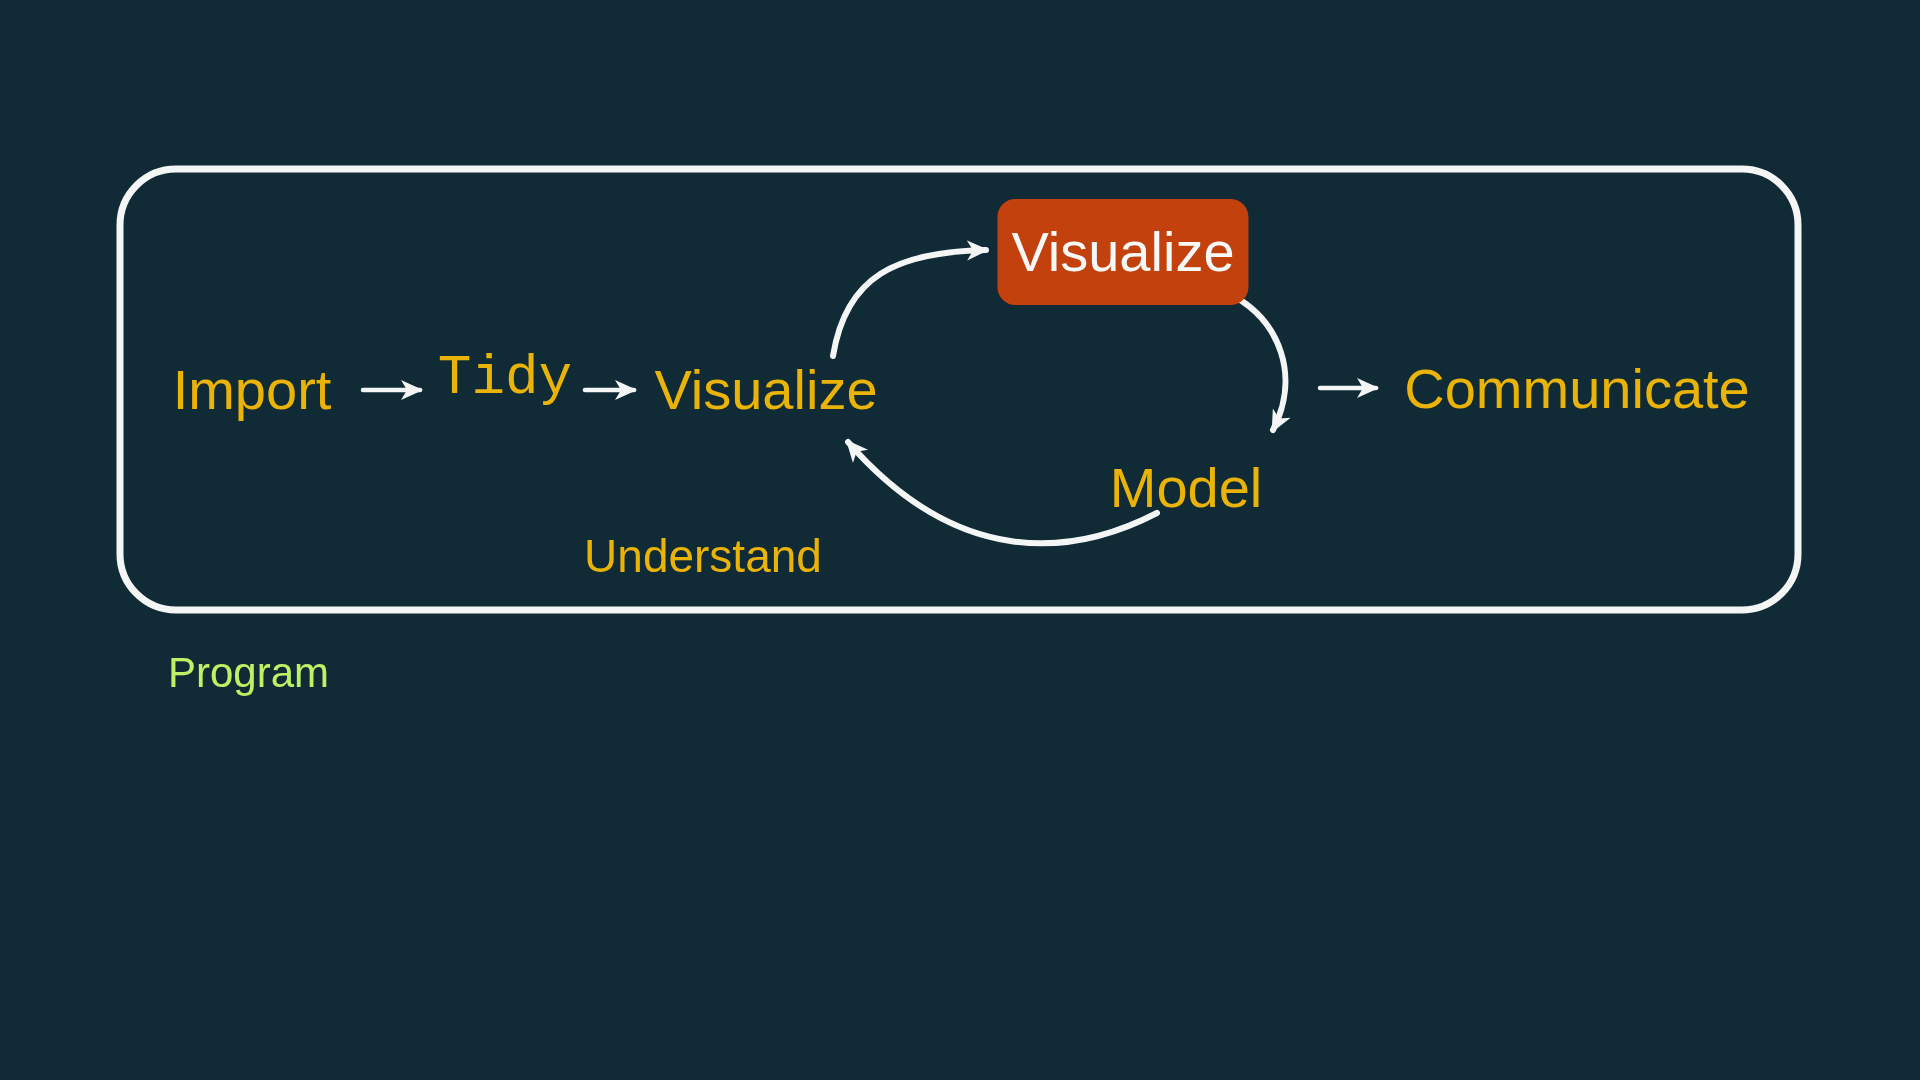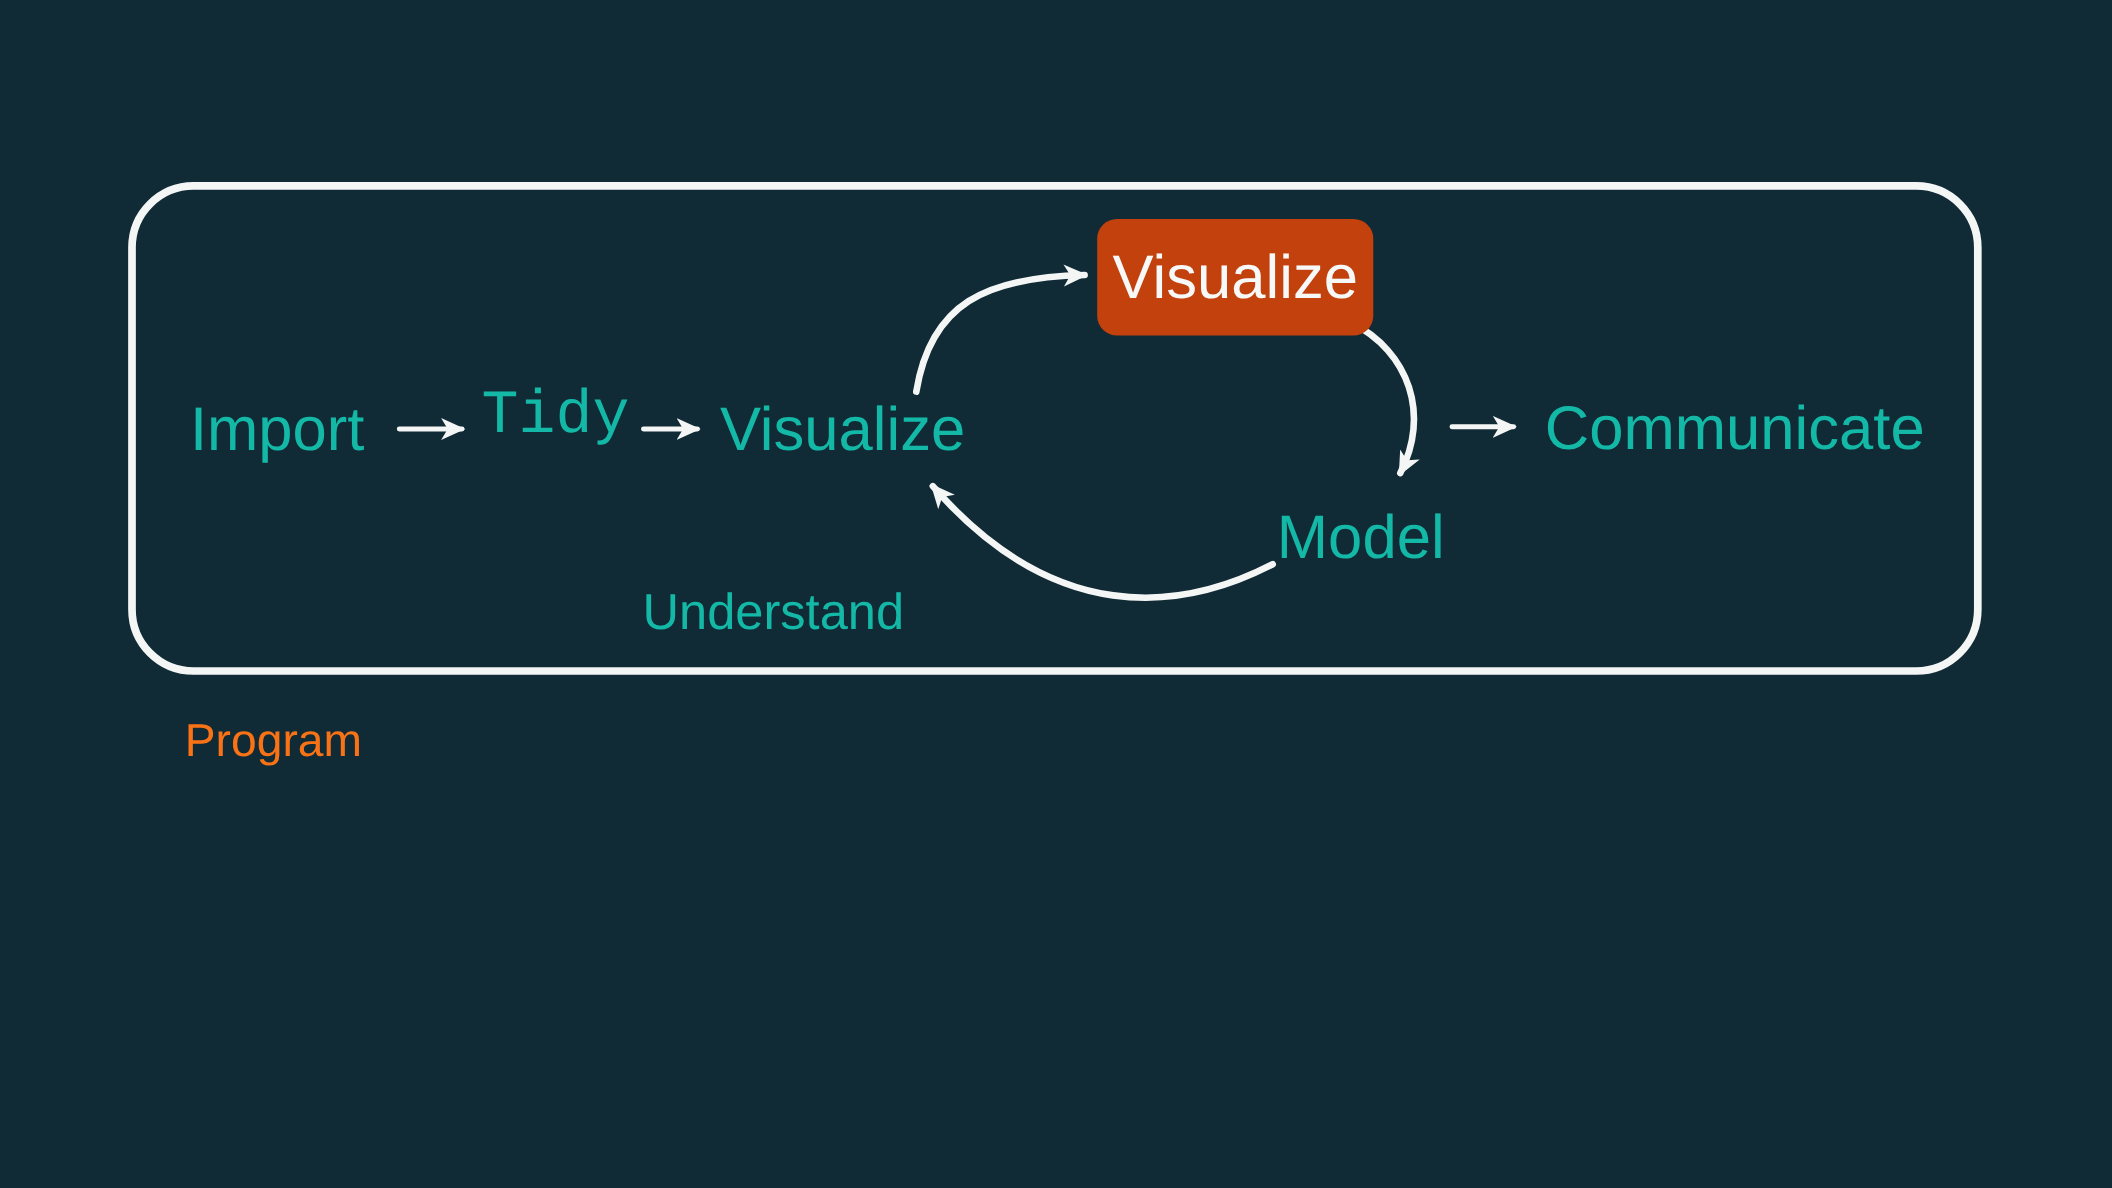--- a/index.html
+++ b/index.html
@@ -24,21 +24,21 @@
     position: absolute;
     left: 0;
     top: 0;
   }
   .label {
     position: absolute;
     transform: translate(-50%, -50%);
     font-size: 56px;
     line-height: 1;
     font-weight: 400;
-    color: #14b8a6;
+    color: #eab308;
     white-space: nowrap;
   }
   .label.small {
     font-size: 46px;
   }
   #visualize-box {
     position: absolute;
     left: 1123px;
     top: 252px;
     transform: translate(-50%, -50%);
@@ -51,21 +51,21 @@
     line-height: 1;
     color: #f7f9f9;
     white-space: nowrap;
   }
   #program-label {
     position: absolute;
     left: 168px;
     top: 650px;
     font-size: 42px;
     line-height: 1.1;
-    color: #f97316;
+    color: #bef264;
     white-space: nowrap;
   }
 </style>
 </head>
 <body>
 
 <div id="slide">
 
   <svg class="layer" width="1920" height="1080" viewBox="0 0 1920 1080">
     <defs>
@@ -89,21 +89,21 @@
   <div class="label" style="left:252px; top:390px;">Import</div>
 
   <div class="label" style="left:505px; top:378px;font-family:Liberation Mono, monospace;">Tidy</div>
 
   <div class="label" style="left:766px; top:390px;">Visualize</div>
 
   <div id="visualize-box">
     <div class="vlabel">Visualize</div>
   </div>
 
-  <div class="label" style="left:1237px; top:488px;">Model</div>
+  <div class="label" style="left:1186px; top:488px;">Model</div>
 
   <div class="label" style="left:1577px; top:389px;">Communicate</div>
 
   <div class="label small" style="left:703px; top:556px;">Understand</div>
 
   <div id="program-label">Program</div>
 
 </div>
 
 </body></html>

